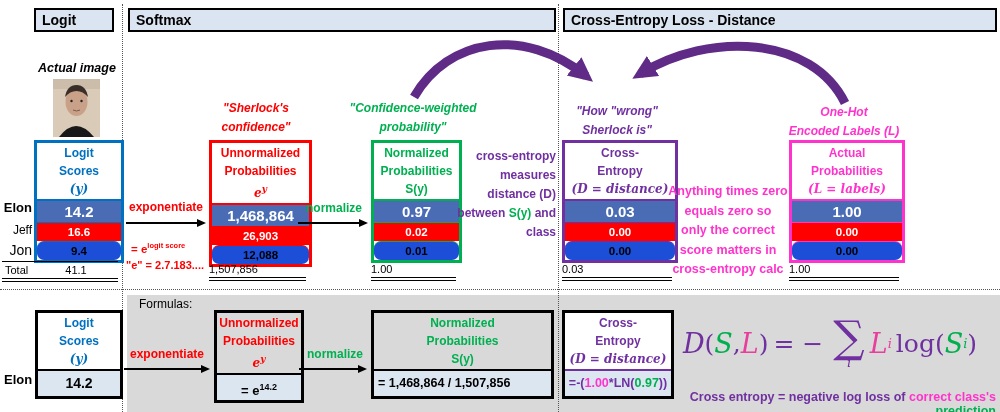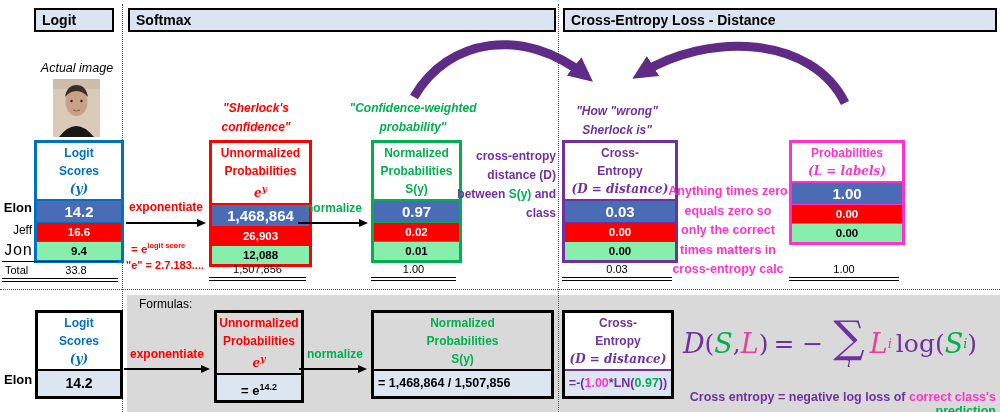--- a/index.html
+++ b/index.html
@@ -16,29 +16,29 @@
   .sec-header{position:absolute;top:8px;height:20px;background:#dbe5f1;border:2px solid #000;
               font-weight:bold;font-size:14px;line-height:20px;padding-left:6px;z-index:5;}
 
   
   .xtable{position:absolute;top:140px;background:#fff;border:3px solid;z-index:4;}
   .xtable .title{text-align:center;font-weight:bold;font-size:12px;line-height:18px;padding:1px 0;background:#fff;}
   .xtable .row{height:18px;line-height:18px;text-align:center;font-weight:bold;font-size:11.5px;border-top:1px solid;}
   .xtable .row.first{height:21px;line-height:21px;font-size:15px;border-top-width:2px;}
   .row-blue{background:#4a6cb4;color:#fff;}
   .row-red{background:#ff0000;color:#fff;}
-  .row-green{background:#86efac;color:#000;}
+  .row-green{background:#1d4ed8;color:#000;border-radius:7px;}
   .c-blue,.c-blue .row{border-color:#0070c0;}   .c-blue .title{color:#0070c0;}
   .c-red,.c-red .row{border-color:#ff0000;}     .c-red .title{color:#ff0000;}
   .c-green,.c-green .row{border-color:#00b050;} .c-green .title{color:#00b050;}
   .c-purple,.c-purple .row{border-color:#7030a0;} .c-purple .title{color:#7030a0;}
   .c-pink,.c-pink .row{border-color:#ff33cc;}   .c-pink .title{color:#ff33cc;}
   .math-it{font-family:"DejaVu Serif",serif;font-style:italic;}
 
-  .total{position:absolute;top:261px;height:16px;line-height:16px;text-align:center;font-size:11px;
+  .total{position:absolute;top:261px;height:16px;line-height:16px;text-align:left;font-size:11px;
          border-bottom:4px double #000;z-index:4;}
   .logit-total{position:absolute;left:2px;top:261px;width:116px;height:16px;line-height:16px;font-size:11px;
          border-top:1px solid #000;border-bottom:4px double #000;z-index:4;}
   .logit-total .tl{position:absolute;left:3px;}
   .logit-total .tv{position:absolute;left:32px;width:84px;text-align:center;}
 
   .row-label{position:absolute;text-align:right;z-index:4;}
 
   
   .quote{position:absolute;text-align:center;font-weight:bold;font-style:italic;font-size:12px;line-height:19px;z-index:4;}
@@ -92,49 +92,49 @@
   <svg class="abs" style="left:0;top:0;z-index:6;pointer-events:none;" width="1000" height="412">
     <defs>
       <marker id="ah" markerWidth="2.8" markerHeight="2.8" refX="1.7" refY="1.3" orient="auto">
         <path d="M0,0 L2.7,1.3 L0,2.6 z" fill="#5f2b87"></path>
       </marker>
     </defs>
     <path d="M414,97 C448,38 524,26 586,76" stroke="#5f2b87" stroke-width="9" fill="none" marker-end="url(#ah)"></path>
     <path d="M845,103 C812,36 710,31 640,74" stroke="#5f2b87" stroke-width="9" fill="none" marker-end="url(#ah)"></path>
   </svg>
 
-  <div class="abs" style="left:36px;top:61px;width:82px;text-align:center;font-weight:normal;font-style:italic;font-size:12.5px;z-index:4;">Actual image</div>
+  <div class="abs" style="left:36px;top:61px;width:82px;text-align:center;font-weight:bold;font-style:italic;font-size:12.5px;z-index:4;">Actual image</div>
   <svg class="abs" style="left:53px;top:79px;z-index:4;" width="47" height="58" viewBox="0 0 47 58">
     <rect width="47" height="58" fill="#d9cbb8"></rect>
     <rect width="47" height="10" fill="#cbbda9"></rect>
     <path d="M6,58 Q23,36 41,58 Z" fill="#181818"></path>
     <ellipse cx="23.5" cy="23" rx="11" ry="14" fill="#c9a189"></ellipse>
     <path d="M12,18 Q14,6 23.5,6 Q33,6 35,18 Q30,12 23.5,12 Q17,12 12,18 Z" fill="#3a2f28"></path>
     <circle cx="18.5" cy="22" r="1.2" fill="#222"></circle>
     <circle cx="28.5" cy="22" r="1.2" fill="#222"></circle>
     <path d="M20,31 Q23.5,33 27,31" stroke="#7a5a48" stroke-width="1" fill="none"></path>
   </svg>
 
   <div class="row-label" style="left:2px;top:200px;width:30px;font-weight:bold;font-size:13px;">Elon</div>
   <div class="row-label" style="left:2px;top:223px;width:30px;font-size:12px;">Jeff</div>
-  <div class="row-label" style="left:2px;top:242px;width:30px;font-size:16px;font-family:Liberation Mono, monospace;">Jon</div>
+  <div class="row-label" style="left:2px;top:242px;width:30px;font-size:14px;">Jon</div>
 
   <div class="xtable c-blue" style="left:34px;width:84px;">
     <div class="title">
       <div>Logit</div>
       <div>Scores</div>
       <div class="math-it">(y)</div>
     </div>
     <div class="row first row-blue">14.2</div>
     <div class="row row-red">16.6</div>
     <div class="row row-green">9.4</div>
   </div>
   <div class="logit-total">
     <span class="tl">Total</span>
-    <span class="tv">33.8</span>
+    <span class="tv">41.1</span>
   </div>
 
   <div class="note t-red" style="left:124px;top:198px;width:84px;text-align:center;">exponentiate</div>
   <div class="harrow" style="left:126px;top:222px;width:78px;"></div>
   <div class="note t-red" style="left:131px;top:236px;font-size:11.5px;"><span>= e</span><span class="sup7">logit score</span></div>
   <div class="note t-red" style="left:126px;top:256px;font-size:11px;">"e" = 2.7.183....</div>
 
   <div class="quote q-red" style="left:180px;top:99px;width:152px;">
     <div>"Sherlock's</div>
     <div>confidence"</div>
@@ -165,20 +165,21 @@
       <div>S(y)</div>
     </div>
     <div class="row first row-blue">0.97</div>
     <div class="row row-red">0.02</div>
     <div class="row row-green">0.01</div>
   </div>
   <div class="total" style="left:371px;width:85px;">1.00</div>
 
   <div class="note t-purple" style="left:444px;top:147px;width:112px;text-align:right;">
     <div>cross-entropy</div>
+    <div>measures</div>
     <div>distance (D)</div>
     <div><span>between </span><span class="t-green2">S(y)</span><span> and</span></div>
     <div>class</div>
   </div>
 
   <div class="quote q-purple" style="left:558px;top:102px;width:118px;">
     <div>"How "wrong"</div>
     <div>Sherlock is"</div>
   </div>
   <div class="xtable c-purple" style="left:562px;width:110px;">
@@ -190,26 +191,31 @@
     <div class="row first row-blue">0.03</div>
     <div class="row row-red">0.00</div>
     <div class="row row-green">0.00</div>
   </div>
   <div class="total" style="left:562px;width:110px;">0.03</div>
 
   <div class="note t-pink" style="left:664px;top:182px;width:128px;text-align:center;line-height:19.5px;font-size:12.5px;">
     <div>Anything times zero</div>
     <div>equals zero so</div>
     <div>only the correct</div>
-    <div>times matters in</div>
+    <div>score matters in</div>
     <div>cross-entropy calc</div>
   </div>
 
+  <div class="quote q-pink" style="left:784px;top:103px;width:120px;">
+    <div>One-Hot</div>
+    <div>Encoded Labels (L)</div>
+  </div>
   <div class="xtable c-pink" style="left:789px;width:110px;">
     <div class="title">
+      <div>Actual</div>
       <div>Probabilities</div>
       <div class="math-it">(L = labels)</div>
     </div>
     <div class="row first row-blue">1.00</div>
     <div class="row row-red">0.00</div>
     <div class="row row-green">0.00</div>
   </div>
   <div class="total" style="left:789px;width:110px;">1.00</div>
 
   <div class="abs" style="left:139px;top:297px;font-size:12px;z-index:4;">Formulas:</div>

